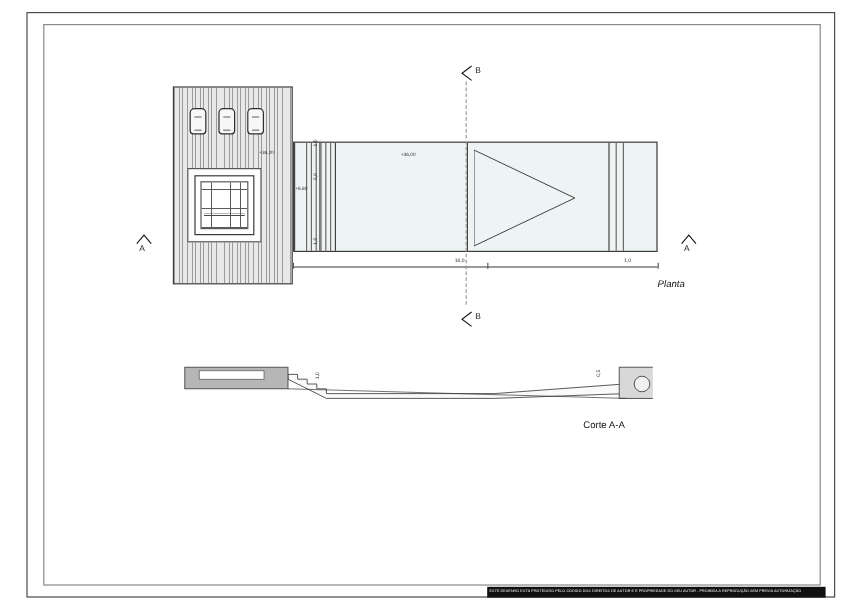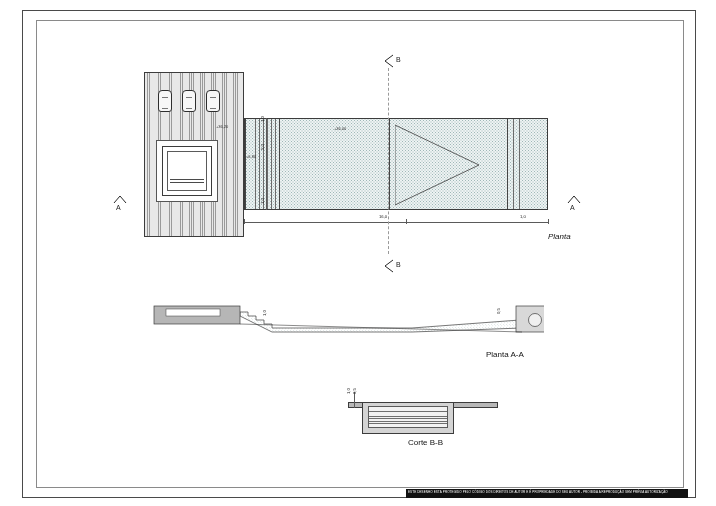--- a/index.html
+++ b/index.html
@@ -220,33 +220,20 @@
       <rect x="10" y="8" width="86" height="18" fill="#b6b6b6" stroke="#3c3c3c" stroke-width="0.7"></rect>
       <rect x="22" y="11" width="54" height="7" fill="#ffffff" stroke="#3c3c3c" stroke-width="0.5"></rect>
 
       <rect x="372" y="8" width="32" height="26" fill="#d8d8d8" stroke="#3c3c3c" stroke-width="0.7"></rect>
       <circle cx="391" cy="22" r="6.5" fill="#f0f0f0" stroke="#3c3c3c" stroke-width="0.7"></circle>
 
       <line x1="96" y1="26" x2="378" y2="34" stroke="#3c3c3c" stroke-width="0.6"></line>
     </svg>
     <div class="lbl dim" style="left:118px;top:18px;transform:rotate(-90deg);transform-origin:left top;">1,0</div>
     <div class="lbl dim" style="left:352px;top:16px;transform:rotate(-90deg);transform-origin:left top;">0,5</div>
-    <div class="lbl cap" style="left:342px;top:52px;">Planta A-A</div>
+    <div class="lbl cap" style="left:342px;top:52px;">Corte A-A</div>
   </div>
 
-  <div id="corteBB">
-
-    <div class="solid-gray" style="position:absolute;left:14px;top:14px;width:20px;height:6px;"></div>
-    <div class="solid-gray" style="position:absolute;left:116px;top:14px;width:48px;height:6px;"></div>
-
-    <div class="solid-gray" style="position:absolute;left:28px;top:14px;width:92px;height:32px;background:#d4d4d4;"></div>
-    <div class="bb-hatch" style="position:absolute;left:34px;top:18px;width:80px;height:22px;border:0.6px solid #5a5a5a;box-sizing:border-box;"></div>
-
-    <div class="dimline dimv" style="left:20px;top:4px;height:16px;"></div>
-    <div class="lbl dim" style="left:12px;top:6px;transform:rotate(-90deg);transform-origin:left top;">1,0</div>
-    <div class="lbl dim" style="left:18px;top:6px;transform:rotate(-90deg);transform-origin:left top;">0,5</div>
-    <div class="lbl cap" style="left:74px;top:50px;">Corte B-B</div>
-  </div>
 
   <div class="copystrip"></div>
   <div class="copytext">ESTE DESENHO ESTÁ PROTEGIDO PELO CÓDIGO DOS DIREITOS DE AUTOR E É PROPRIEDADE DO SEU AUTOR - PROIBIDA A REPRODUÇÃO SEM PRÉVIA AUTORIZAÇÃO</div>
 
 </div>
 
 </body></html>

